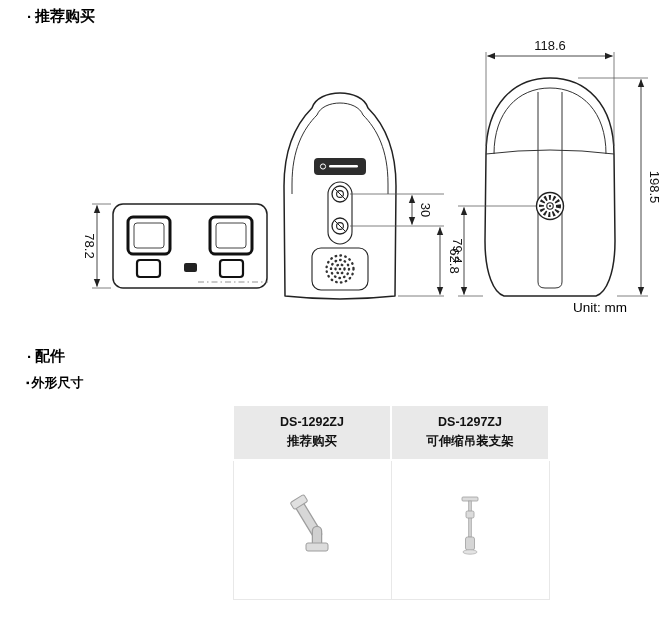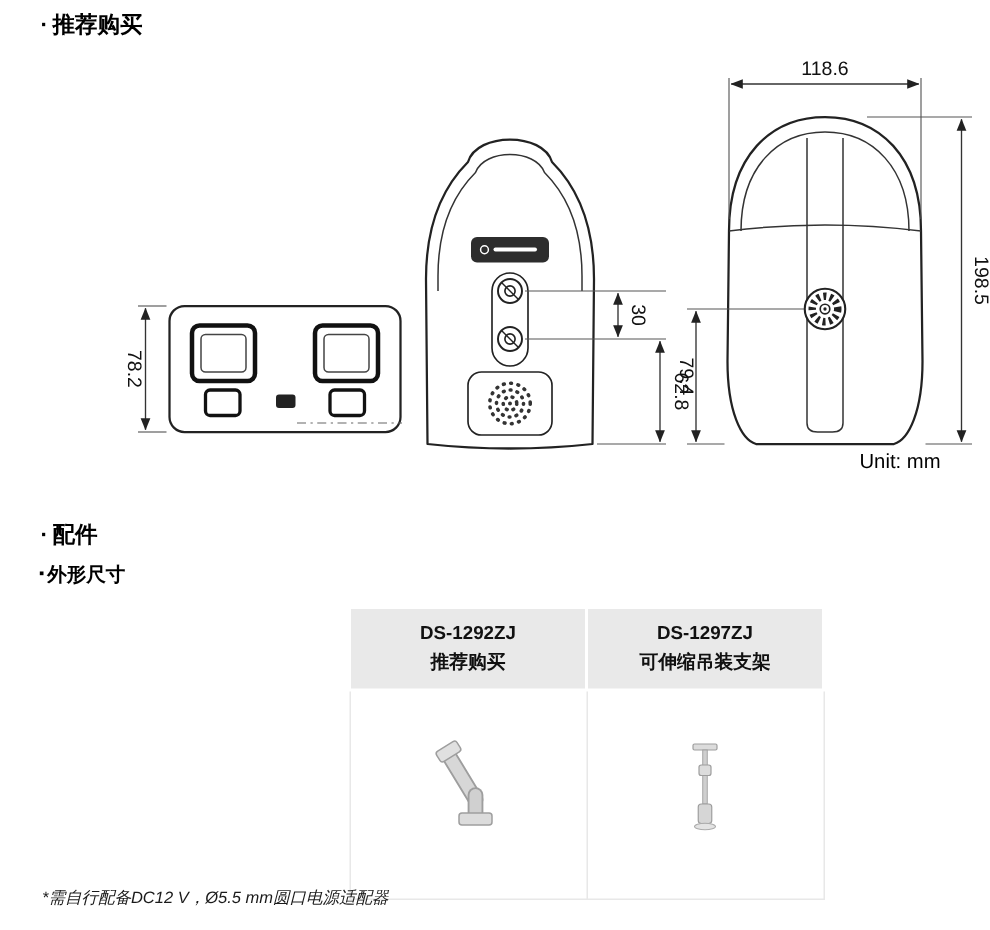--- a/index.html
+++ b/index.html
@@ -167,15 +167,14 @@
             <rect x="35.5" y="10" width="3" height="36" fill="#cfcfcf" stroke="#9e9e9e" stroke-width="0.6"></rect>
             <rect x="33" y="20" width="8" height="7" rx="1.5" fill="#dcdcdc" stroke="#9e9e9e" stroke-width="0.8"></rect>
             <rect x="32.5" y="46" width="9" height="13" rx="2" fill="#d6d6d6" stroke="#9e9e9e" stroke-width="0.8"></rect>
             <ellipse cx="37" cy="61" rx="7" ry="2.2" fill="#e3e3e3" stroke="#ababab" stroke-width="0.7"></ellipse>
           </svg>
         </td>
       </tr>
     </tbody>
   </table>
 
-  <div class="footnote">*需自行配备DC12 V，Ø5.5 mm圆口电源适配器</div>
 
 </div>
 
 </body></html>

